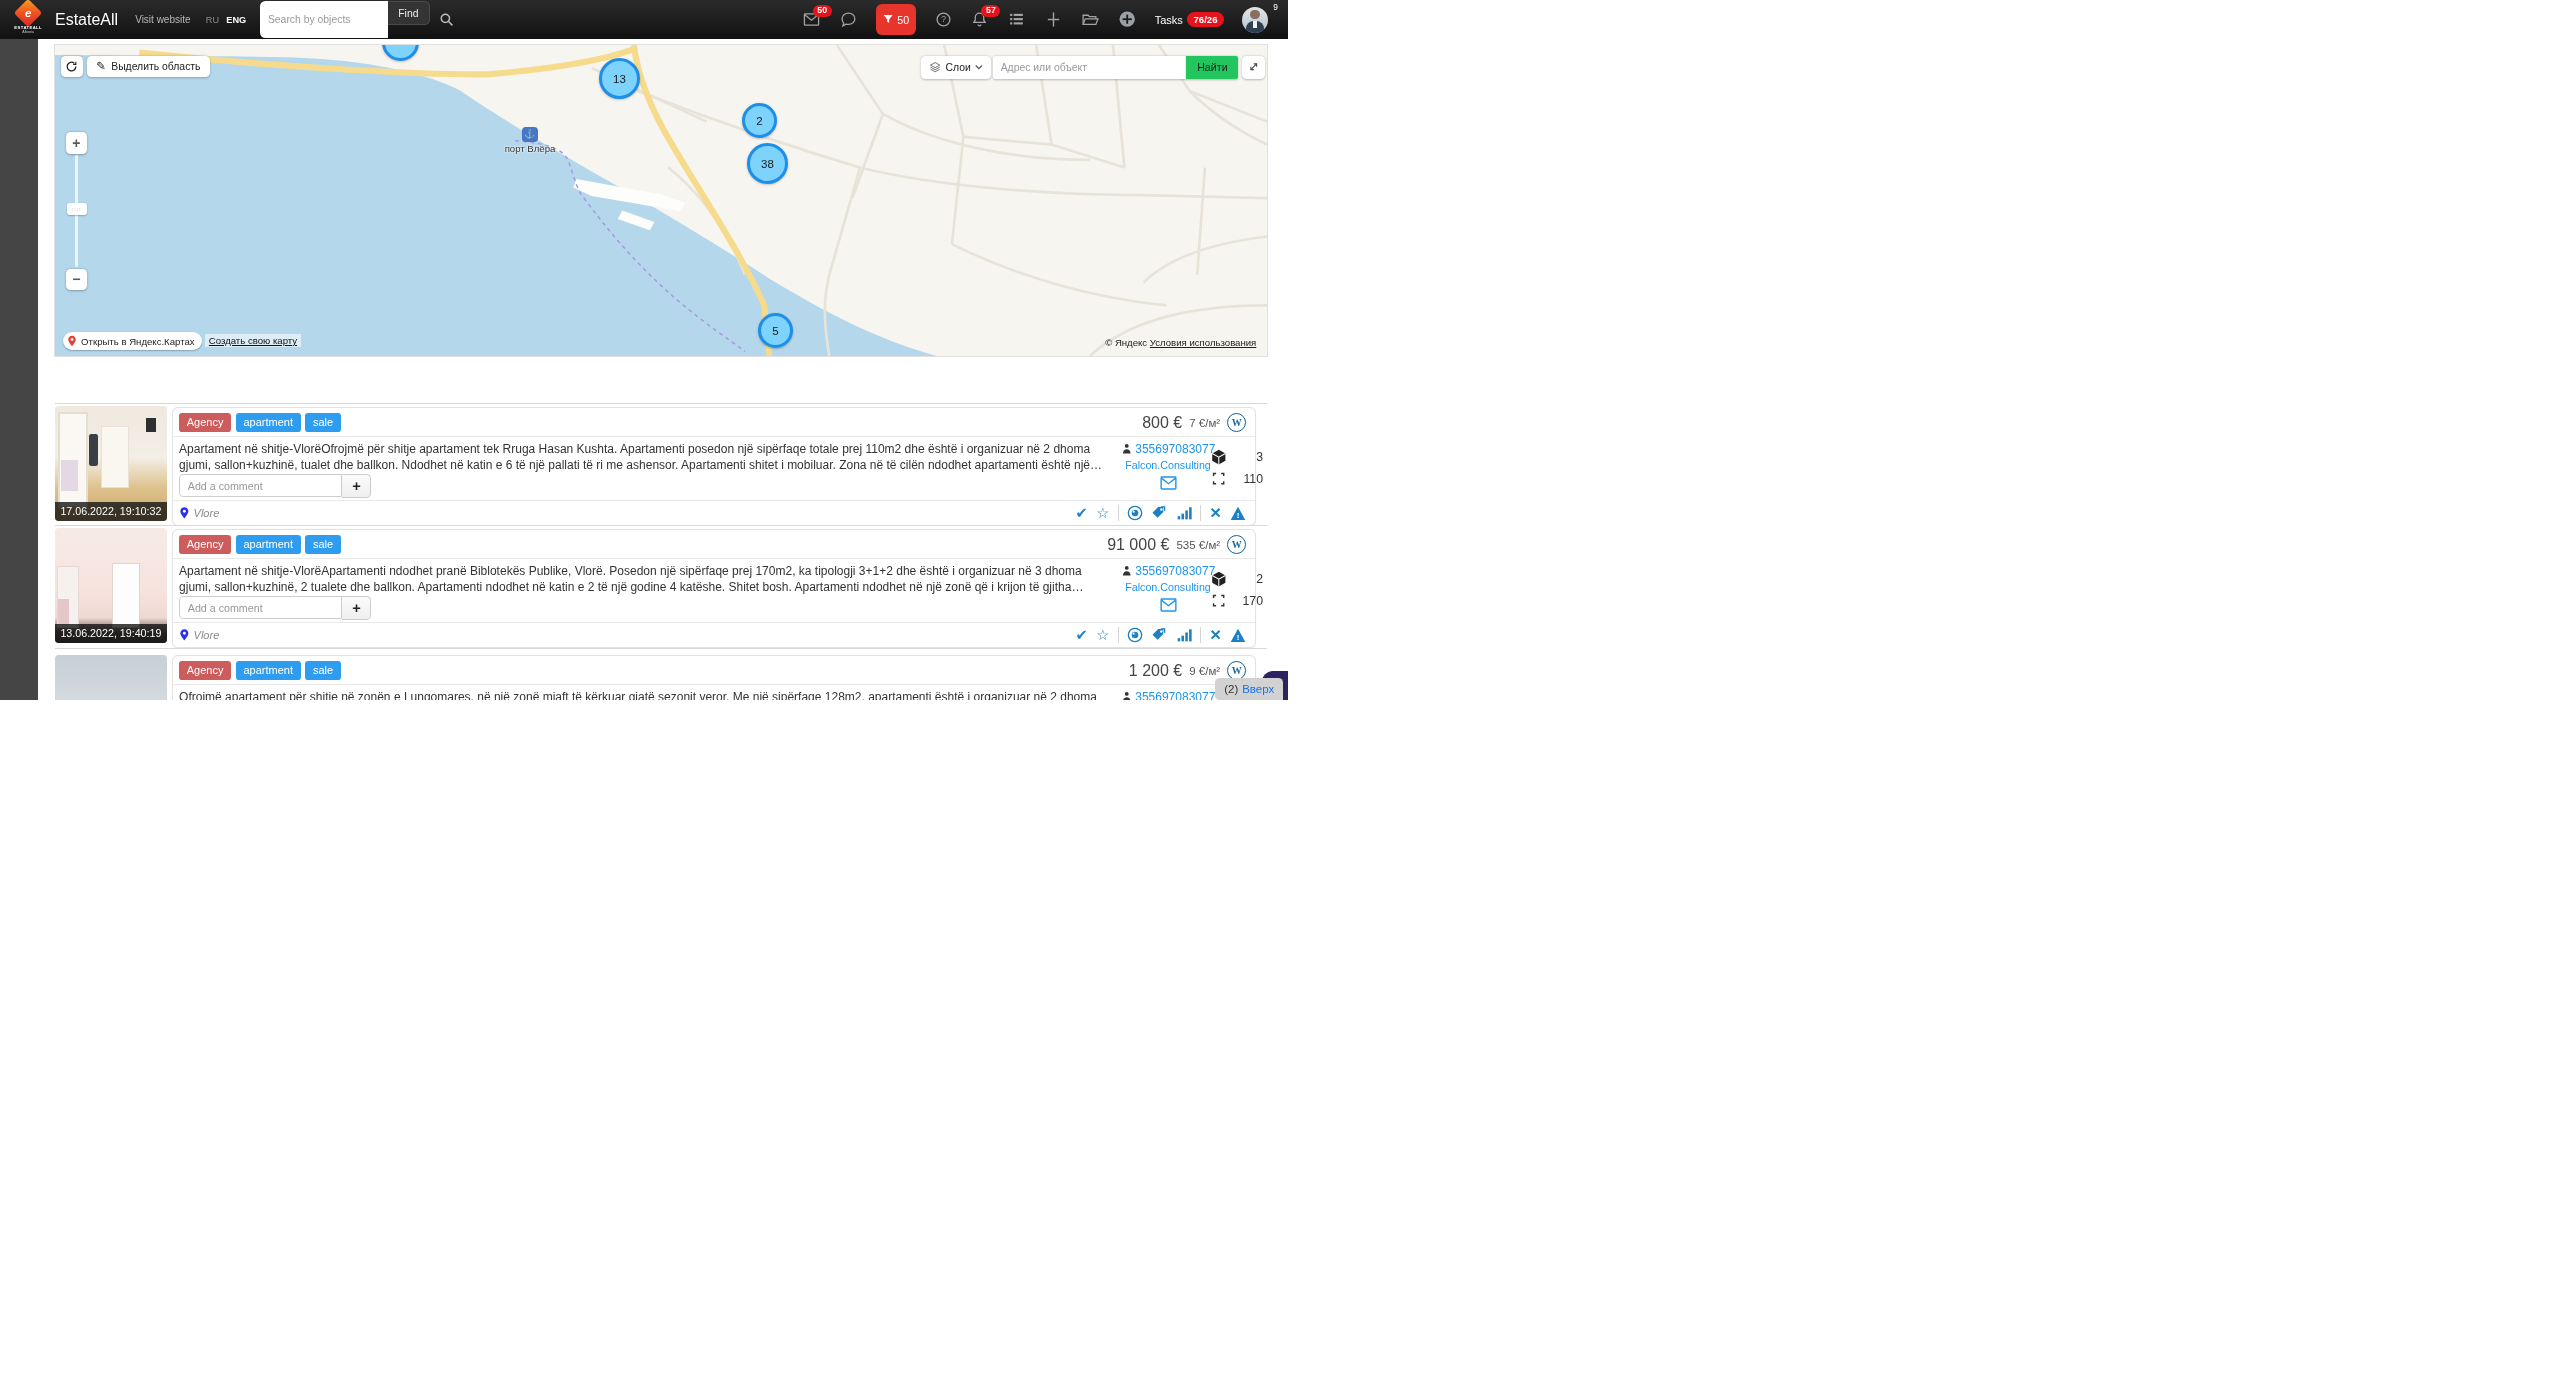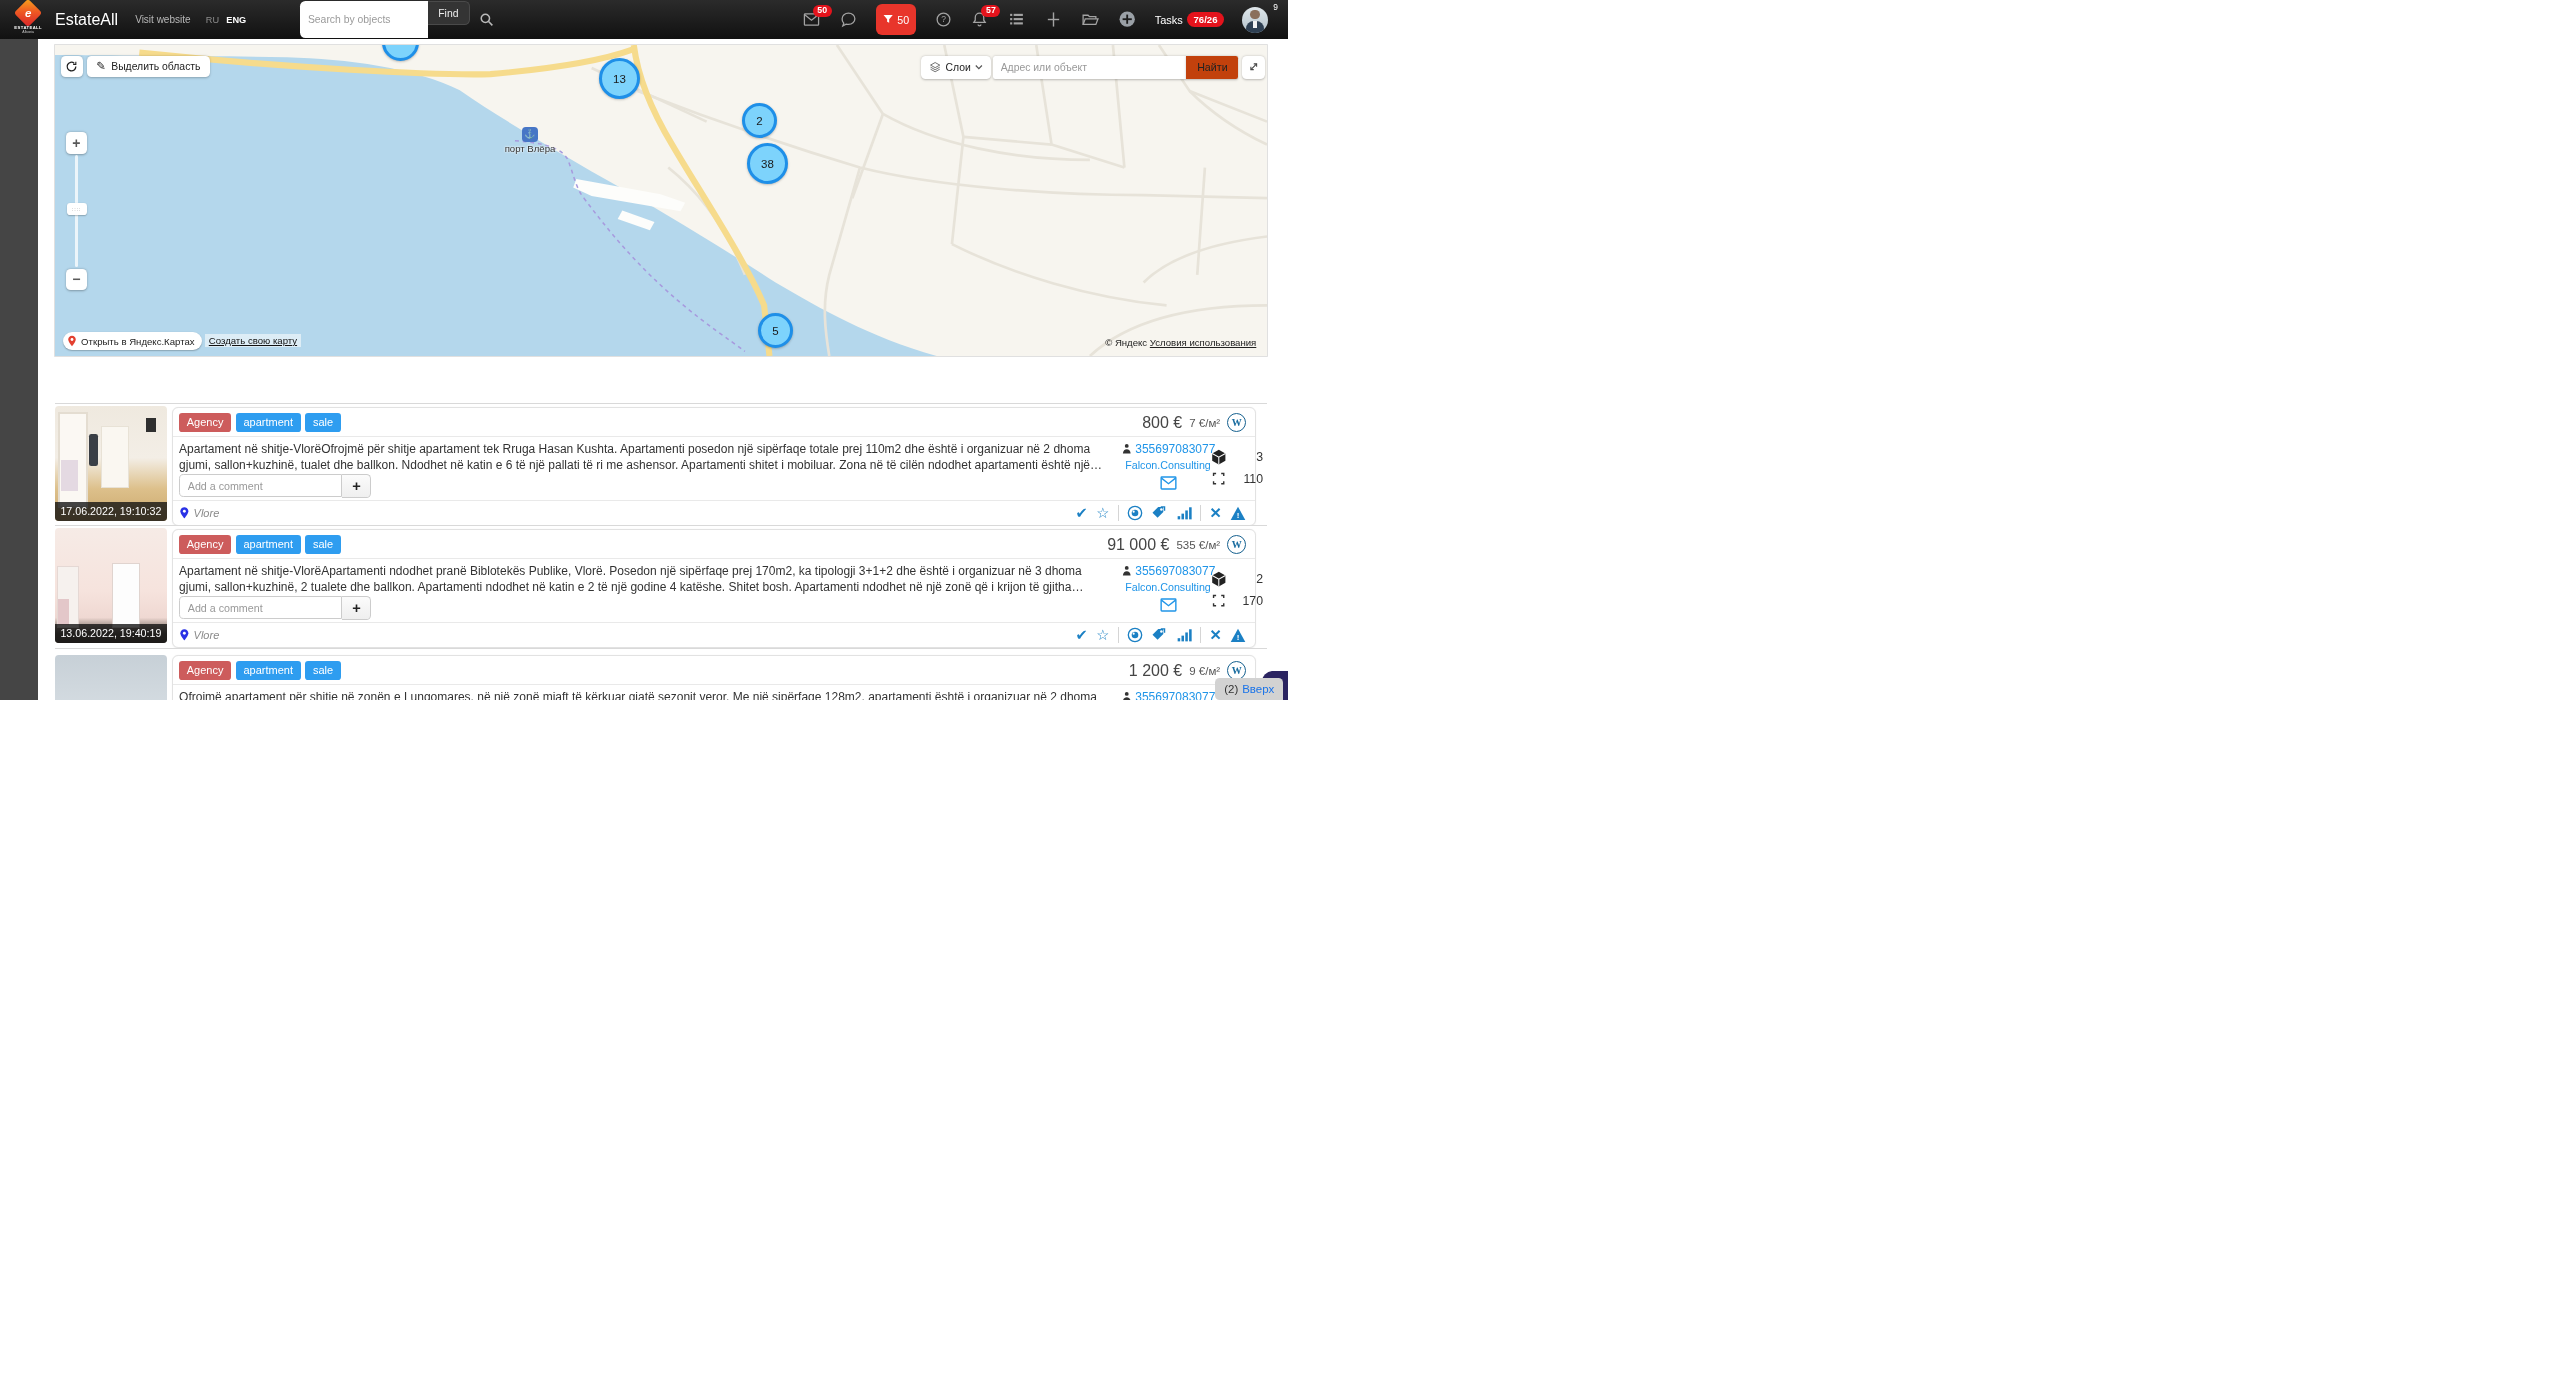--- a/index.html
+++ b/index.html
@@ -15,21 +15,21 @@
   .logo-diamond span{transform:rotate(-45deg);color:#fff;font-weight:bold;font-size:11.5px;font-style:italic;}
   .logo-l1{font-size:4.2px;color:#fff;letter-spacing:0.4px;margin-top:1.5px;font-weight:bold;}
   .logo-l2{font-size:3.5px;color:#c9c9c9;}
   .brand{color:#fff;font-size:16px;margin-left:55px;font-weight:400;}
   .visit{color:#b9b9b9;font-size:10px;margin-left:17px;cursor:pointer;}
   .lang{margin-left:15.3px;font-size:9.2px;}
   .lang .ru{color:#8d8d8d;cursor:pointer;}
   .lang .eng{color:#fff;font-weight:bold;margin-left:4.6px;cursor:pointer;}
   .srch{display:flex;margin-left:14px;}
   .srch input{width:112px;height:37px;border:0;border-radius:5.4px 0 0 5.4px;padding:0 7.7px;
-       font-size:10.4px;outline:none;color:#333;font-family:inherit;margin-left:40px;}
+       font-size:10.4px;outline:none;color:#333;font-family:inherit;}
   .srch input::placeholder{color:#9a9a9a;}
   .find-btn{height:22px;padding:0 10.7px;background:#343434;border:0.8px solid #4a4a4a;border-left:0;
        border-radius:0 5.4px 5.4px 0;color:#eee;font-size:10.4px;display:flex;align-items:center;cursor:pointer;}
   .mag{margin-left:9.2px;color:#b9b9b9;}
   .hdr-right{margin-left:auto;display:flex;align-items:center;gap:18.4px;margin-right:20px;}
   .hicon{position:relative;width:18.4px;height:18.4px;display:flex;align-items:center;justify-content:center;cursor:pointer;}
   .badge{position:absolute;top:-5.4px;left:10.7px;background:#e4131c;color:#fff;font-size:8.8px;font-weight:bold;
        border-radius:7.7px;padding:1.5px 4.6px;line-height:1;white-space:nowrap;}
   .filter-btn{background:#e8352b;border-radius:6.1px;width:40px;height:31px;display:flex;align-items:center;
        justify-content:center;gap:3.1px;color:#fff;font-size:10.7px;cursor:pointer;}
@@ -53,21 +53,21 @@
       display:flex;align-items:center;justify-content:center;font-size:11.5px;color:#1a1a1a;
       box-shadow:0 0.8px 2.3px rgba(0,0,0,.25);cursor:pointer;z-index:5;text-align:center;}
   .port{position:absolute;z-index:4;text-align:center;cursor:pointer;}
   .port .pi{width:15.3px;height:15.3px;margin:0 auto;background:#4776c6;border-radius:3.8px;color:#fff;
       font-size:9.2px;line-height:15.3px;}
   .port .pl{font-size:9.6px;color:#333;margin-top:0.8px;text-shadow:0 0 2.3px #fff,0 0 2.3px #fff;}
   .addr-grp{position:absolute;left:938px;top:10.7px;display:flex;height:23px;z-index:6;}
   .addr-grp input{width:178px;border:0;border-radius:2.3px 0 0 2.3px;padding:0 7.7px;font-size:10.4px;outline:none;
       box-shadow:0 0.8px 2.3px rgba(0,0,0,.25);font-family:inherit;color:#333;}
   .addr-grp input::placeholder{color:#999;}
-  .ya-find{width:52px;background:#c2410c;border-radius:0 2.3px 2.3px 0;display:flex;align-items:center;
+  .ya-find{width:52px;background:#22c55e;border-radius:0 2.3px 2.3px 0;display:flex;align-items:center;
       justify-content:center;font-size:10.7px;color:#222;cursor:pointer;box-shadow:0 0.8px 2.3px rgba(0,0,0,.25);}
   .open-ya{position:absolute;left:7.7px;top:287px;height:18.4px;background:#fff;border-radius:9.2px;
       box-shadow:0 0.8px 1.5px rgba(0,0,0,.3);display:flex;align-items:center;gap:3.8px;padding:0 7.7px 0 4.6px;
       font-size:9.6px;color:#222;cursor:pointer;z-index:6;}
   .create-map{position:absolute;left:150px;top:289px;background:rgba(255,255,255,.55);padding:0.8px 3.8px;
       font-size:9.6px;color:#111;text-decoration:underline;cursor:pointer;z-index:6;}
   .copyr{position:absolute;right:10.7px;top:292px;font-size:9.6px;color:#222;z-index:6;}
   .copyr .t{text-decoration:underline;cursor:pointer;}
   .zoomctl{position:absolute;left:10.7px;top:87px;width:21.5px;z-index:6;}
   .zbtn{width:21.5px;height:21.5px;background:#fff;border-radius:4.6px;box-shadow:0 0.8px 2.3px rgba(0,0,0,.3);

